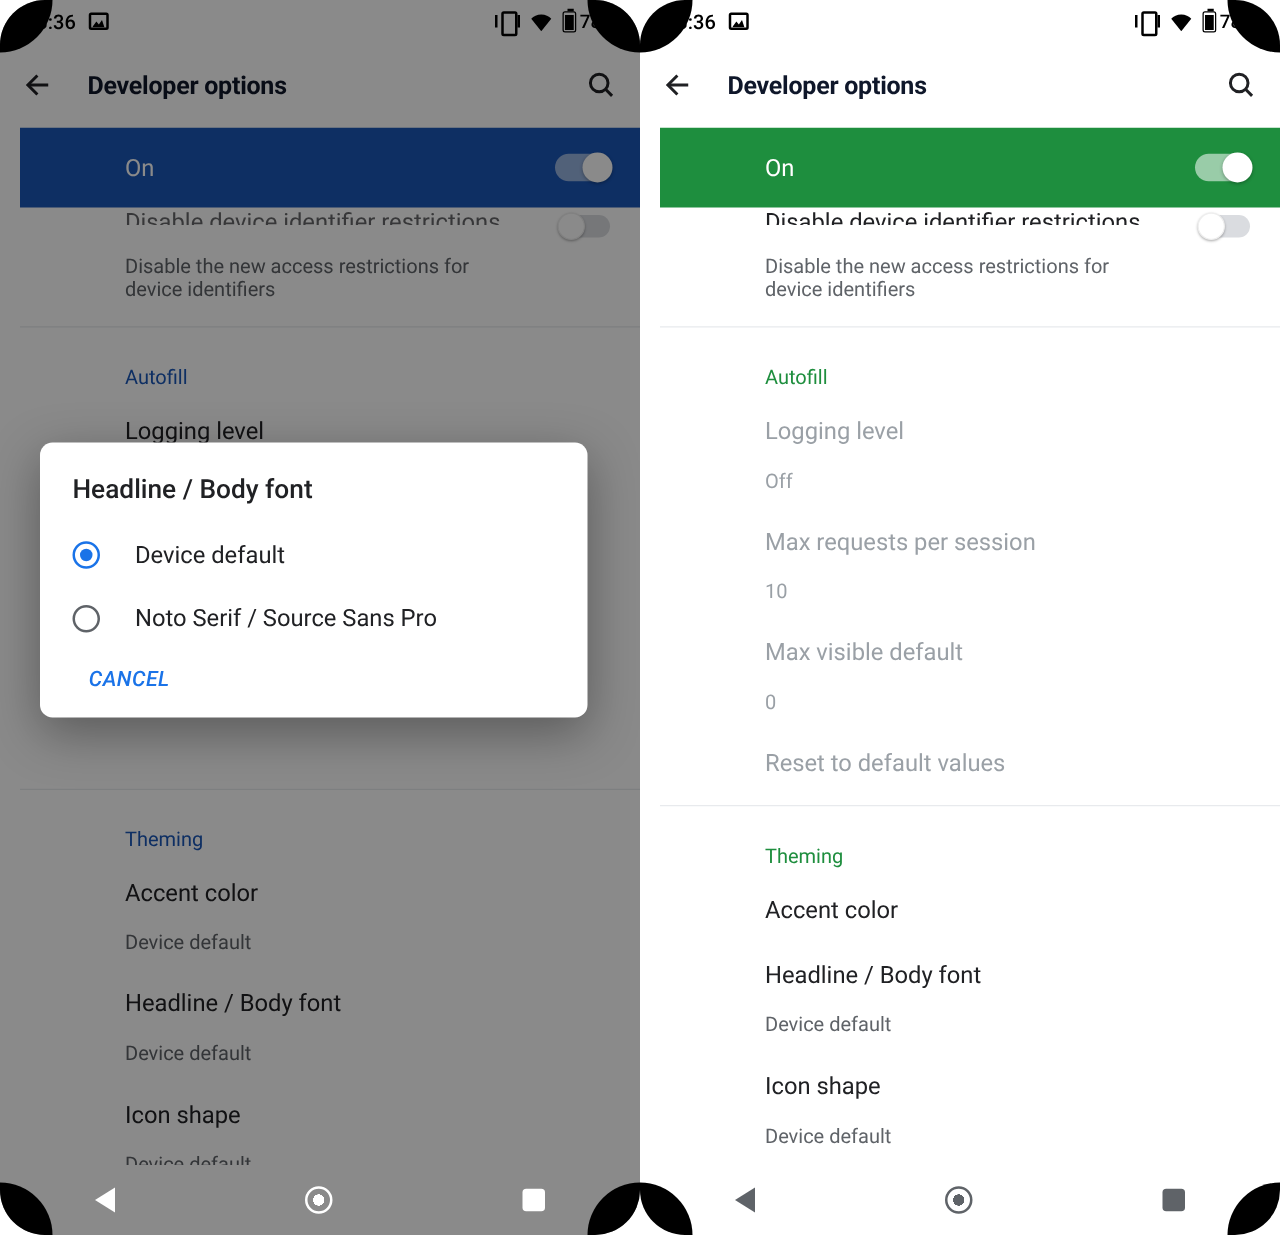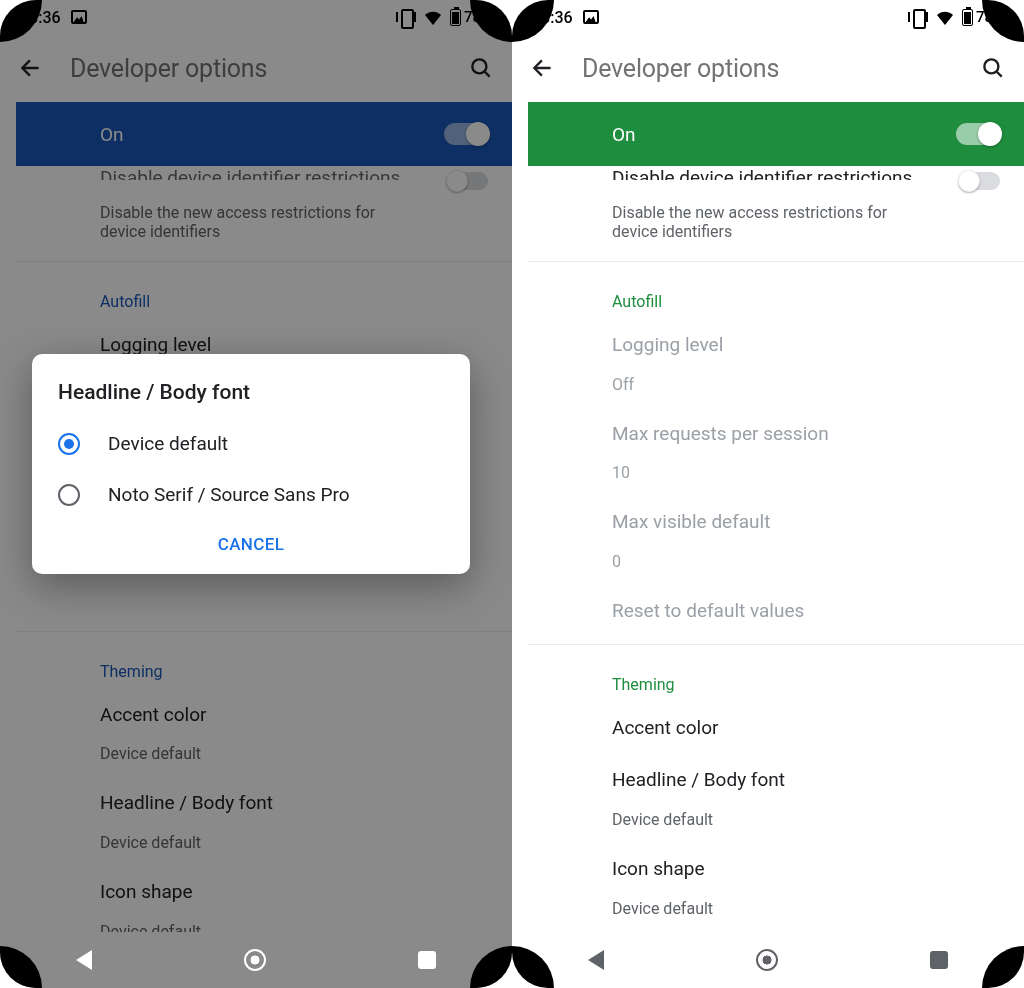--- a/index.html
+++ b/index.html
@@ -52,21 +52,21 @@
   .wifi-icon svg{width:18px;height:16px;display:block;}
   .bat-wrap{display:flex;align-items:center;gap:3px;}
   .bat{width:11px;height:17px;border:1.5px solid currentColor;border-radius:2px;position:relative;}
   .bat::before{content:"";position:absolute;top:-3px;left:3px;width:5px;height:2px;background:currentColor;}
   .bat i{position:absolute;bottom:1px;left:1px;right:1px;height:78%;background:currentColor;}
 
   .appbar {
     height:68px; display:flex; align-items:center; padding:0 18px; gap:26px;
     border-bottom:0;
   }
-  .appbar .title { font-size:25px; font-weight:400; color:#737373; flex:1; letter-spacing:-0.2px; }
+  .appbar .title { font-size:20px; font-weight:700; color:#0f172a; flex:1; letter-spacing:-0.2px; }
   .back-icon svg, .search-icon svg { width:26px; height:26px; display:block; }
   .search-icon svg{width:26px;height:26px;}
   .on-row {
     height:64px; display:flex; align-items:center; padding:0 24px 0 84px;
     color:#fff; font-size:19px;
   }
   .left .on-row { background:#1a57b8; }
   .right .on-row { background:#1e8e3e; }
   .switch { margin-left:auto; width:44px; height:22px; border-radius:20px; position:relative; }
   .switch.small{width:40px;height:18px;}
@@ -107,21 +107,21 @@
     position:absolute; left:32px; right:42px; top:354px; z-index:40;
     background:#fff; border-radius:10px; box-shadow:0 12px 40px rgba(0,0,0,0.35);
     padding:26px 0 12px;
   }
   .dialog .dtitle{font-size:21px;font-weight:500;color:#202124;padding:0 26px 14px;}
   .dopt{display:flex;align-items:center;gap:28px;padding:14px 26px;font-size:19px;color:#202124;}
   .radio{width:22px;height:22px;border-radius:50%;display:flex;align-items:center;justify-content:center;}
   .radio.sel{border:2px solid #1a73e8;}
   .radio.sel::after{content:"";width:10px;height:10px;background:#1a73e8;border-radius:50%;}
   .radio.off{border:2px solid #5f6368;}
-  .dactions{display:flex;justify-content:center;padding:14px 22px 8px;}
+  .dactions{display:flex;justify-content:flex-start;padding:14px 39px 8px;font-style:italic;}
   .cancel{color:#1a73e8;font-size:17px;font-weight:500;letter-spacing:0.4px;}
 
   .right .row.off .p{color:#9aa0a6;}
   .right .row .p{color:#202124;}
 
 </style>
 </head>
 <body>
 
 <div class="phone left">

